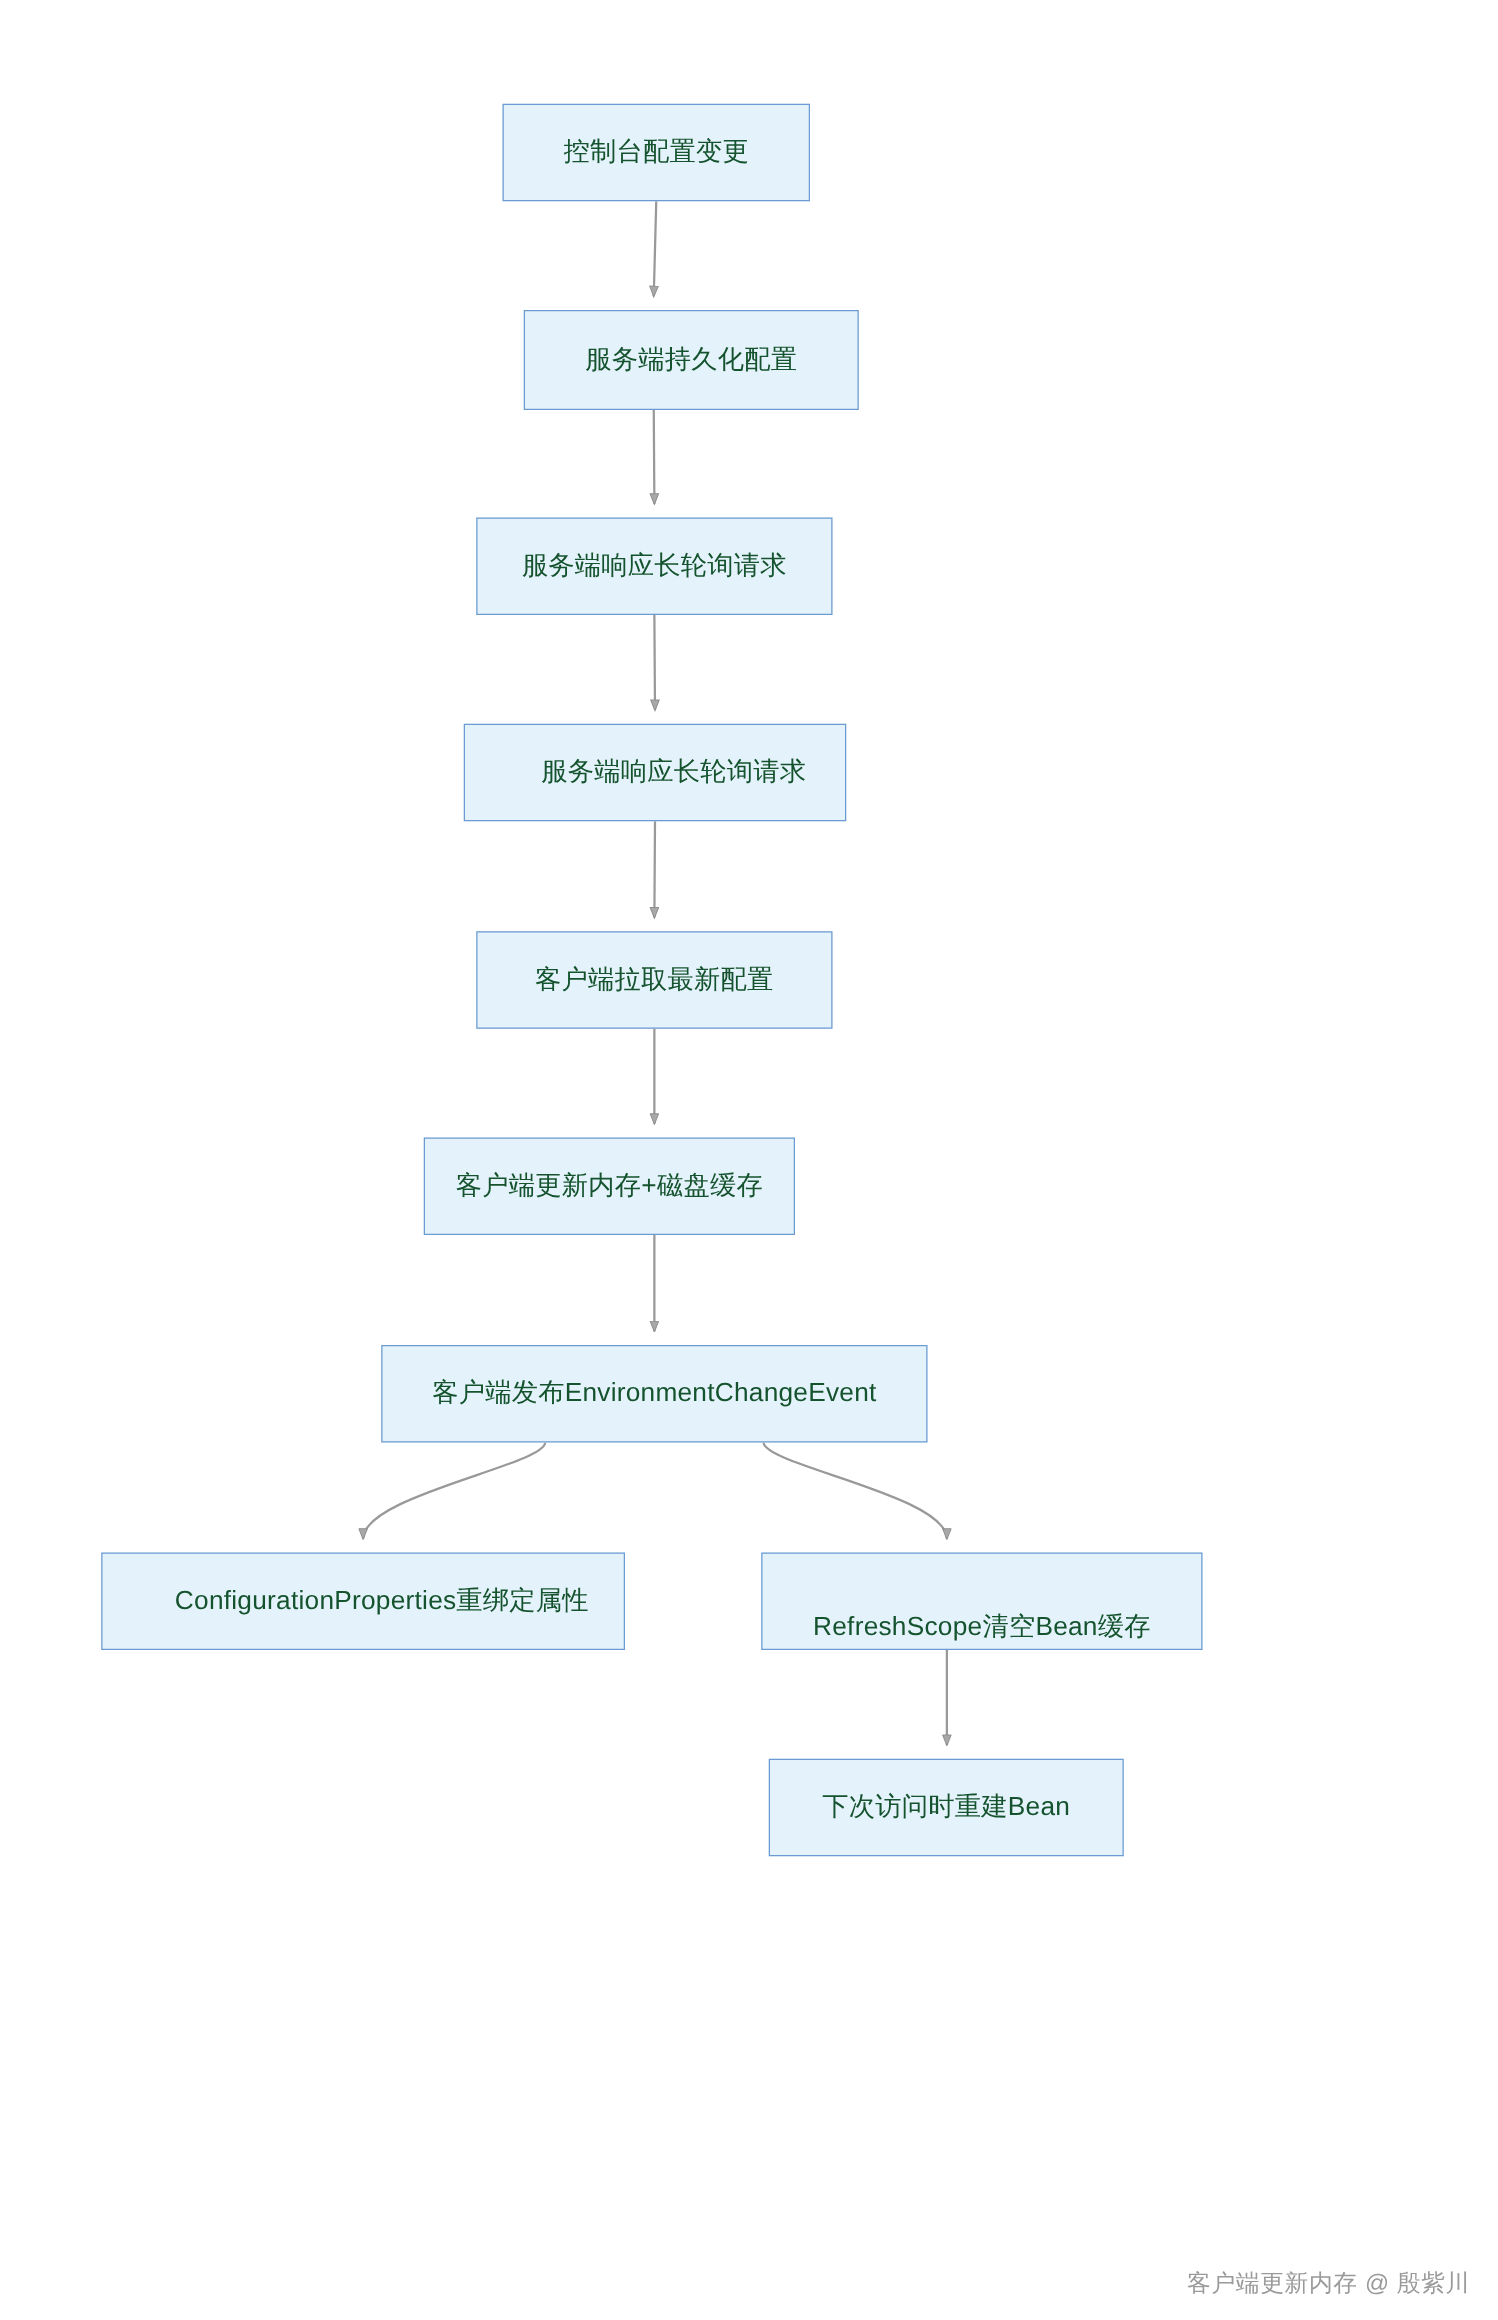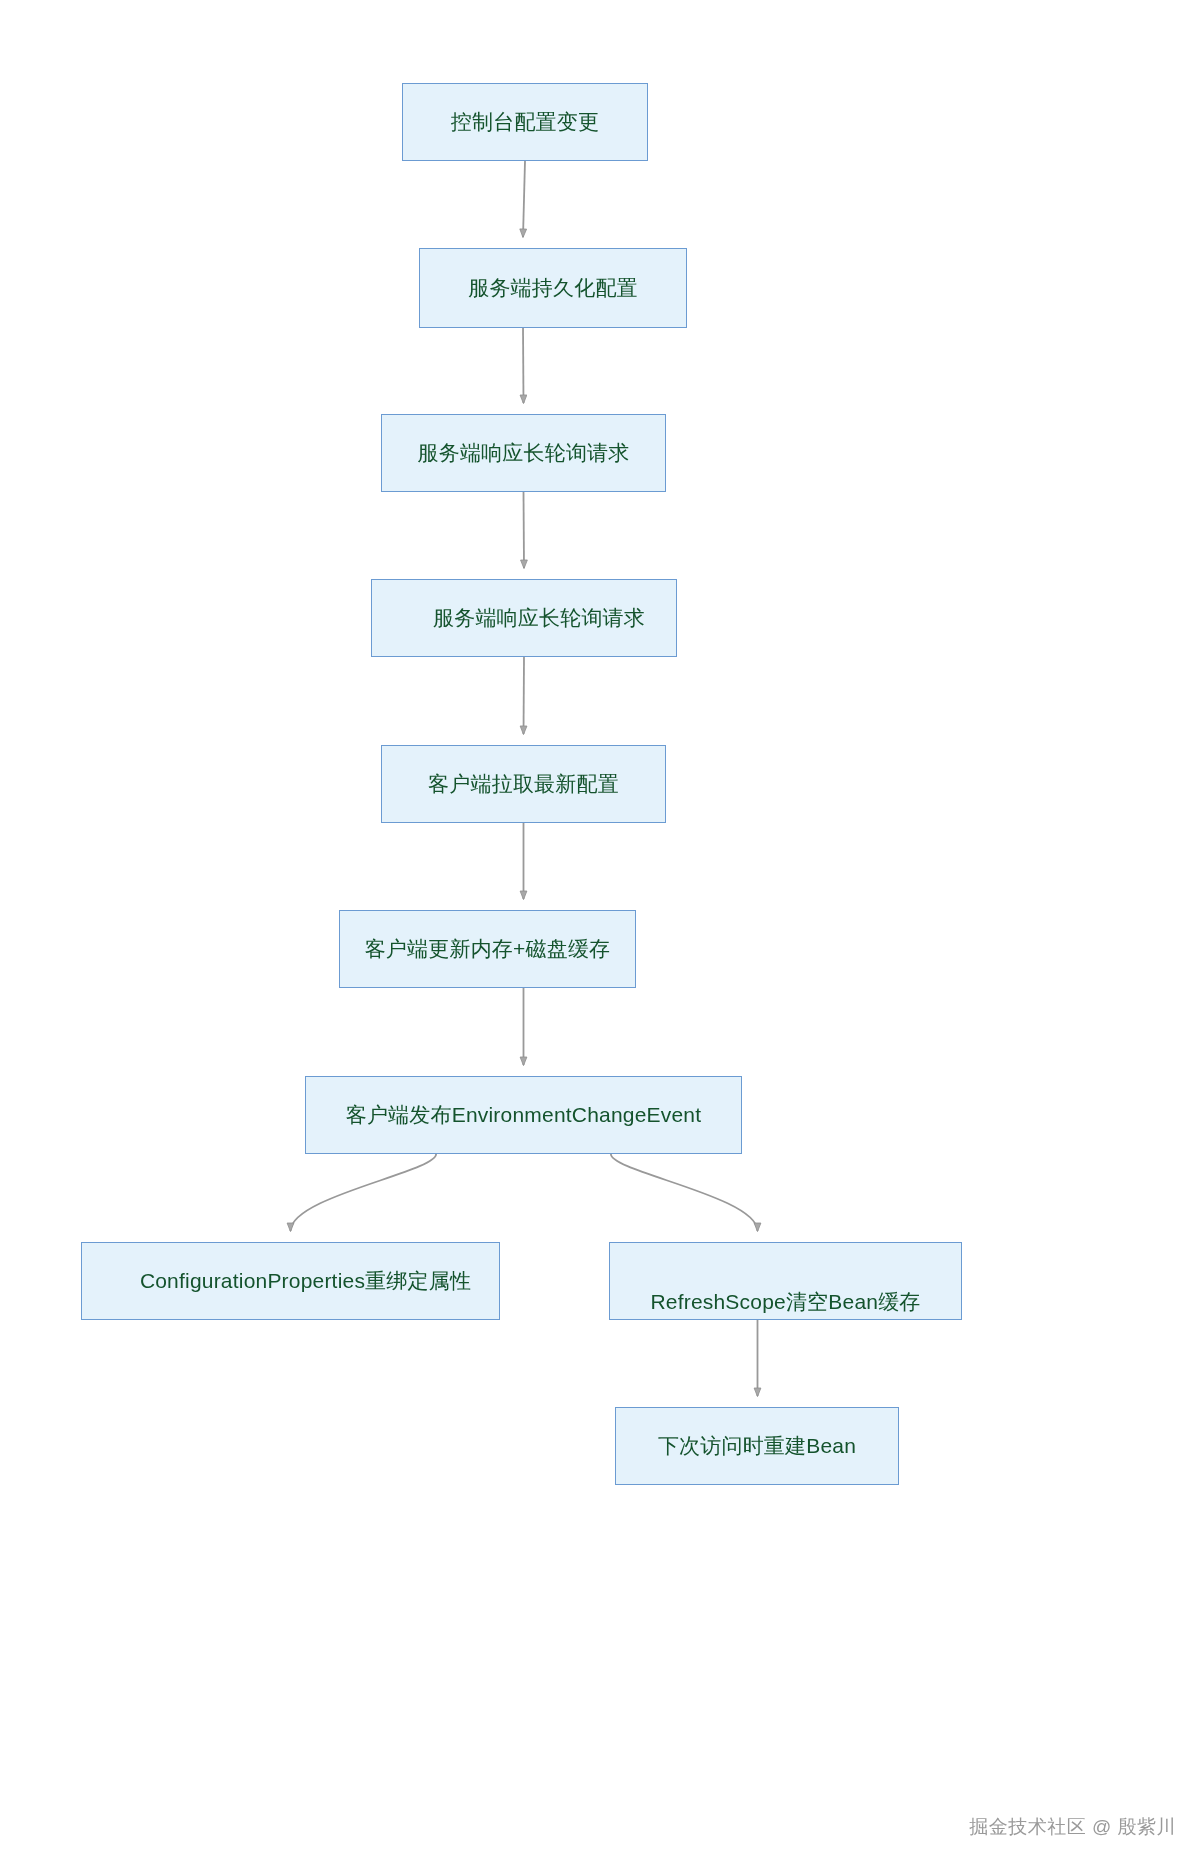--- a/index.html
+++ b/index.html
@@ -111,14 +111,14 @@
         <span class="node-label">ConfigurationProperties重绑定属性</span>
       </div>
       <div class="node" id="node-n9" style="left: 609px; top: 1242px; width: 353px; height: 78px; align-items: flex-end;">
         <span class="node-label">RefreshScope清空Bean缓存</span>
       </div>
       <div class="node" id="node-n10" style="left: 580px; top: 1407px; width: 284px; height: 78px; margin-left: 35px;">
         <span class="node-label">下次访问时重建Bean</span>
       </div>
     </div>
 
-  <div id="watermark">掘金技术社区 @ 殷紫川</div>
+  <div id="watermark">客户端更新内存 @ 殷紫川</div>
 </div>
 
 </body></html>

